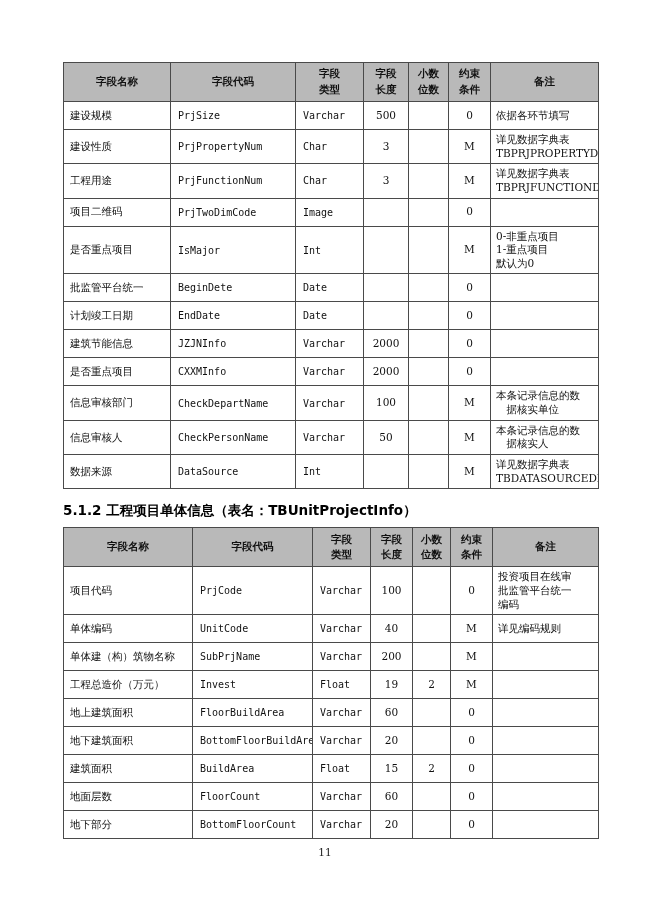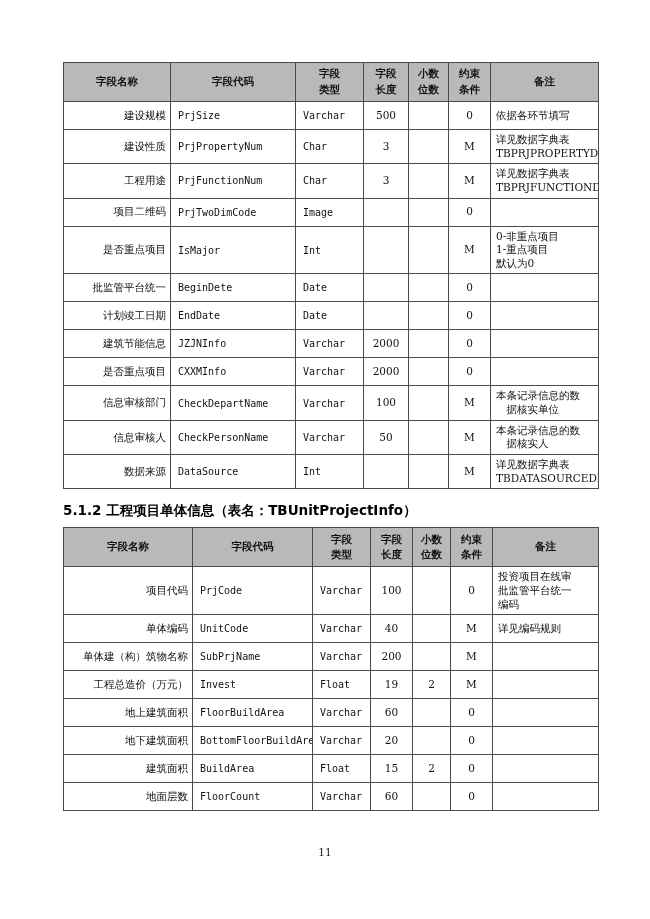--- a/index.html
+++ b/index.html
@@ -31,21 +31,21 @@
     padding: 1px 2px;
   }
   td {
     font-size: 10.5px;
     line-height: 1.3;
     vertical-align: middle;
     white-space: pre-line;
     padding: 3px 4px;
     height: 21px;
   }
-  td.c0 { text-align: right; padding-left: 6px; margin-left: 8px; }
+  td.c0 { text-align: left; padding-left: 6px; margin-left: 8px; }
   td.c1, td.c2 {
     font-family: "DejaVu Sans Mono", "Liberation Mono", monospace;
     font-size: 10px;
     text-align: left;
     padding-left: 7px;
   }
   td.c3, td.c4, td.c5 { text-align: center; }
   td.c6 { text-align: left; padding-left: 5px; }
 
   .heading {
@@ -311,19 +311,28 @@
           </tr>
           <tr>
             <td class="c0">地面层数</td>
             <td class="c1">FloorCount</td>
             <td class="c2">Varchar</td>
             <td class="c3">60</td>
             <td class="c4"></td>
             <td class="c5">0</td>
             <td class="c6"></td>
           </tr>
+          <tr>
+            <td class="c0">地下部分</td>
+            <td class="c1">BottomFloorCount</td>
+            <td class="c2">Varchar</td>
+            <td class="c3">20</td>
+            <td class="c4"></td>
+            <td class="c5">0</td>
+            <td class="c6"></td>
+          </tr>
         </tbody>
     </table>
 
   </div>
 
   <div class="footer">11</div>
 </div>
 
 </body></html>

